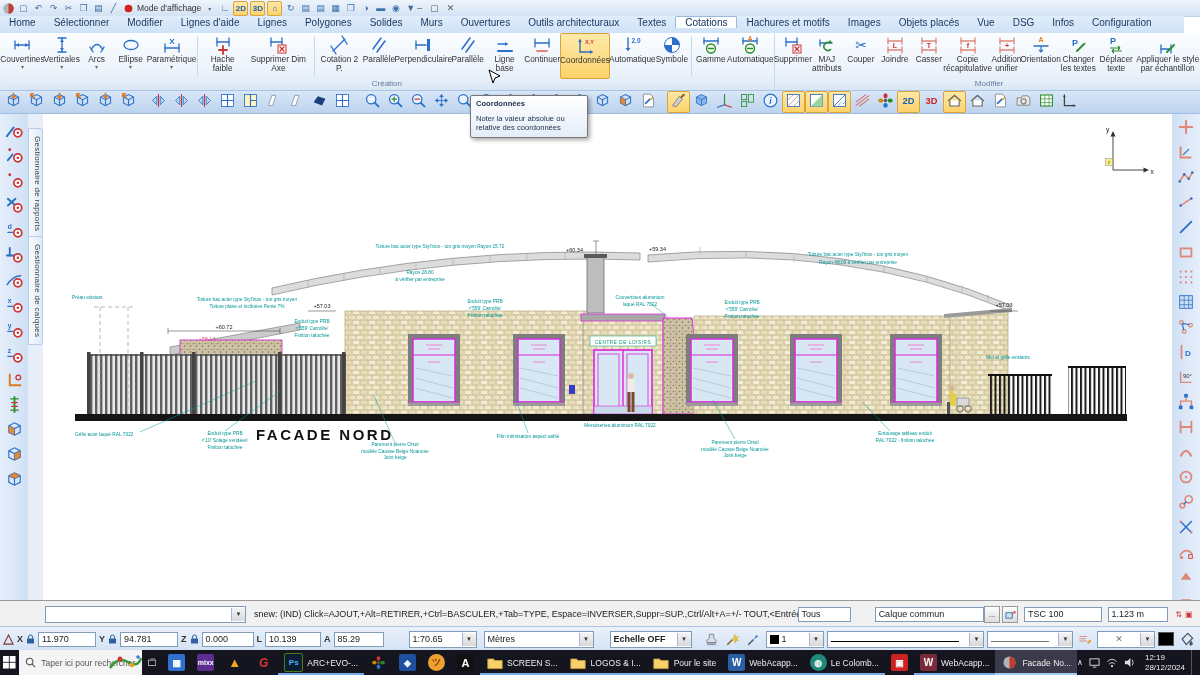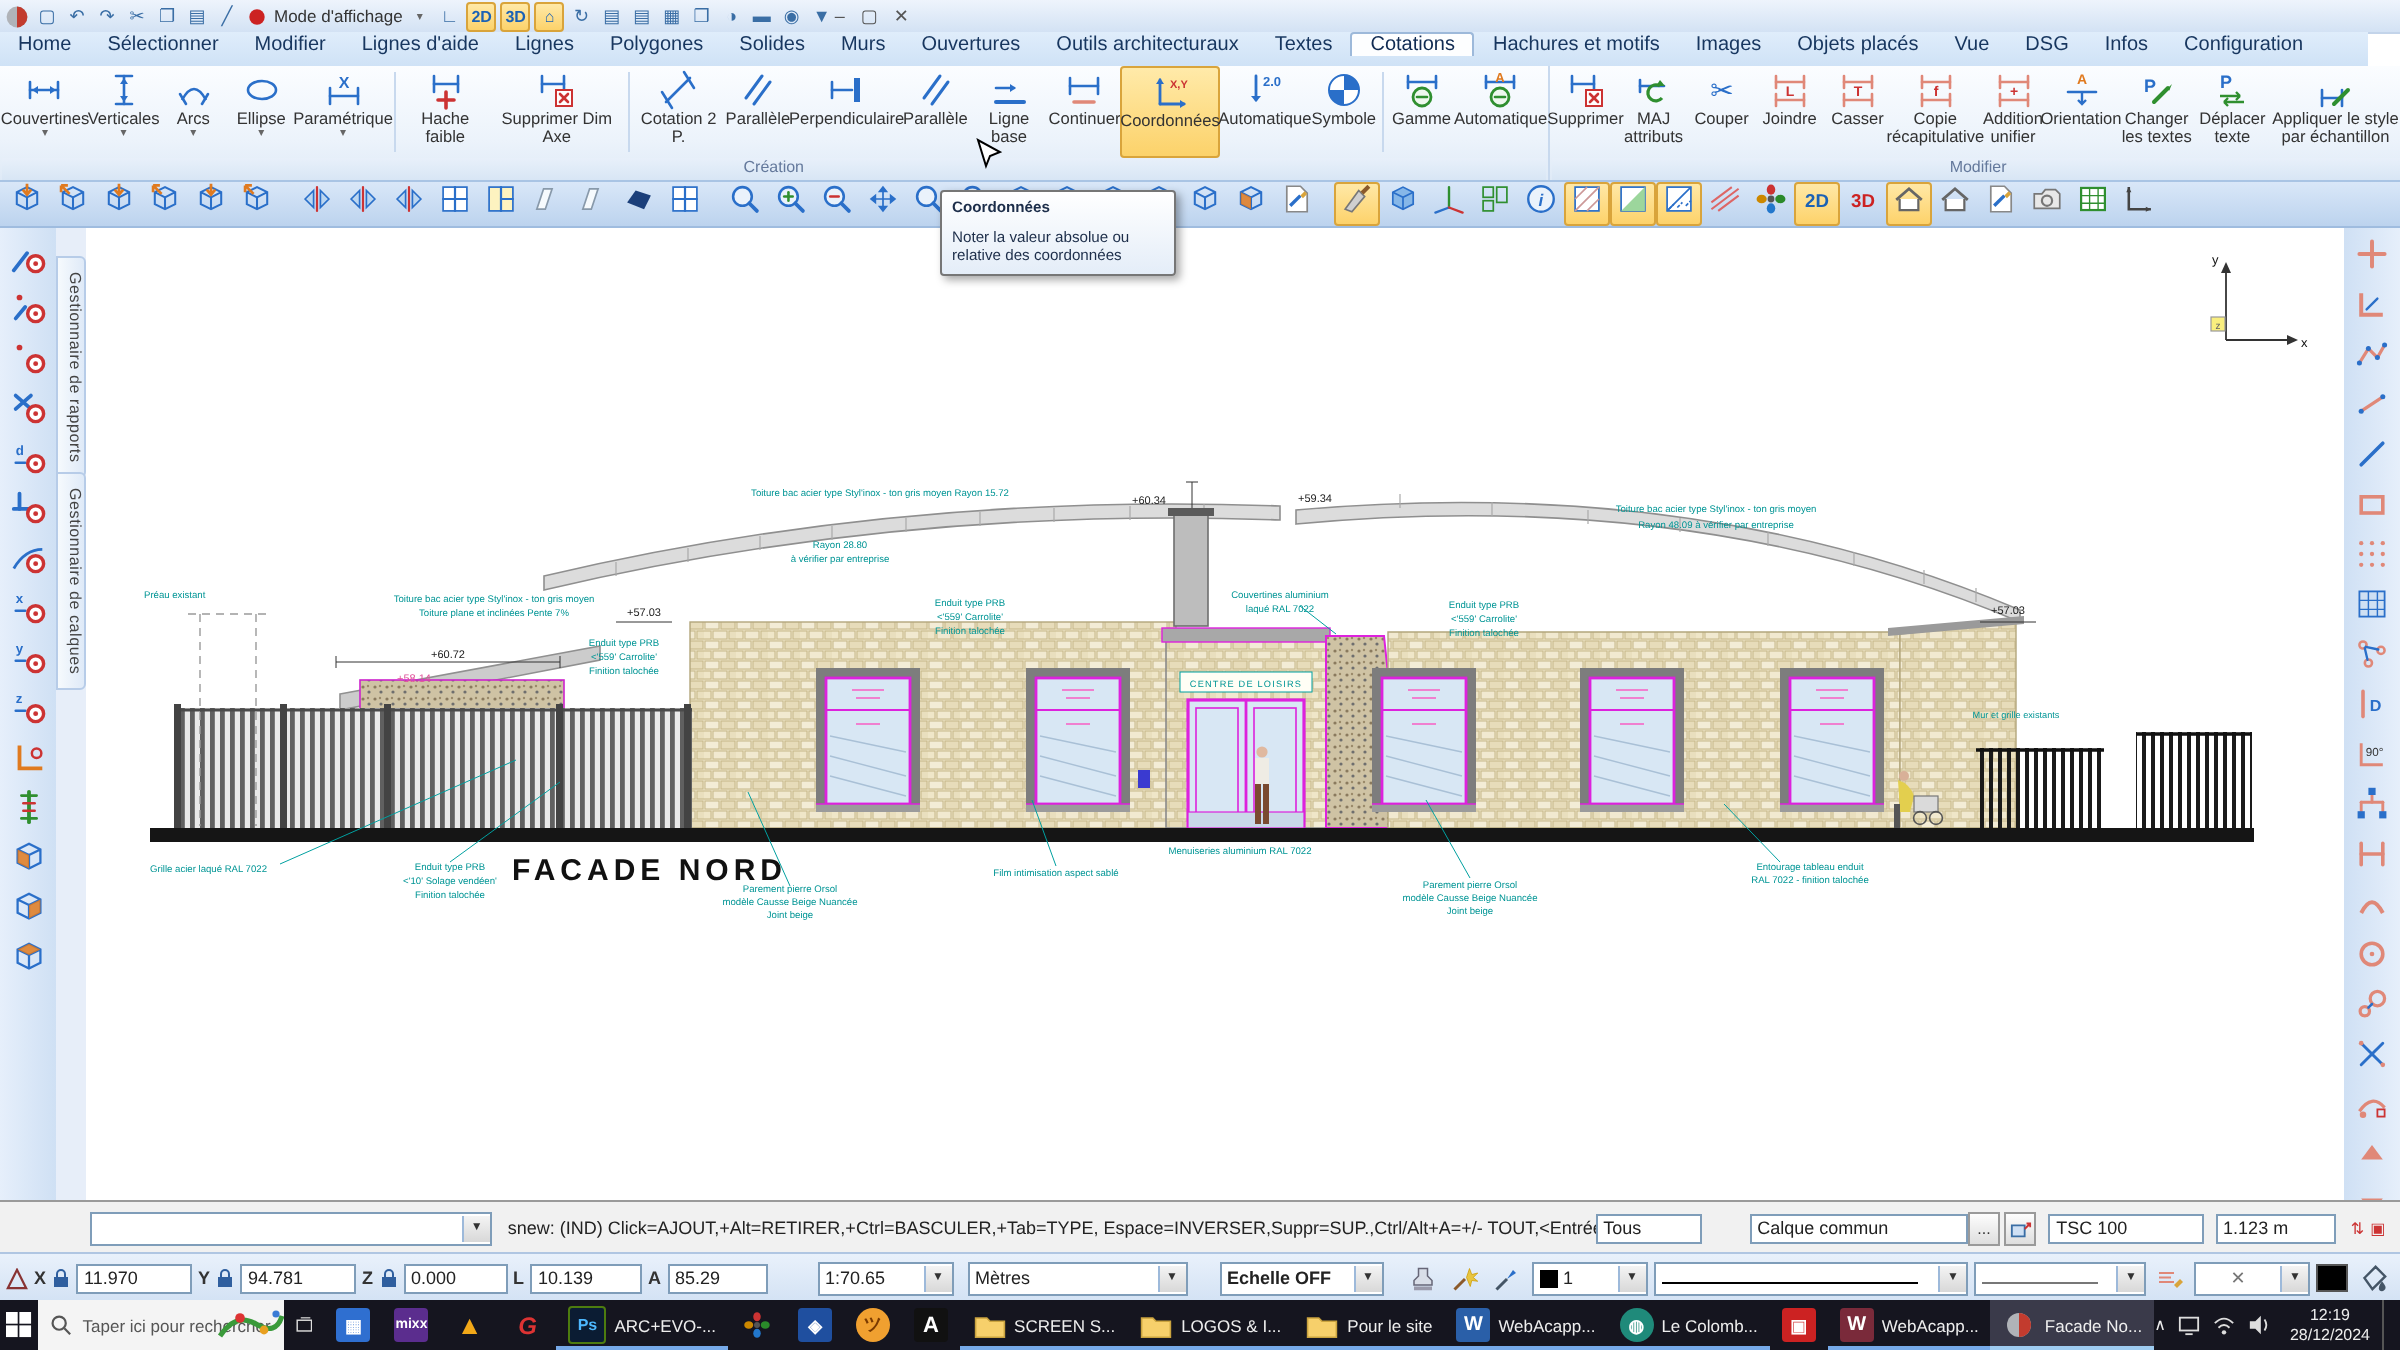--- a/index.html
+++ b/index.html
@@ -87,21 +87,21 @@
   .sicon{display:flex;align-items:center;justify-content:center;flex:none}
   
   .taskbar{position:absolute;left:0;right:0;bottom:0;height:25px;background:#15151f;
     display:flex;align-items:stretch;color:#eee;font-size:8.5px}
   .tstart{width:30px;display:flex;align-items:center;justify-content:center}
   .tsearch{width:172px;background:#f4f4f4;color:#555;display:flex;align-items:center;gap:5px;padding:0 6px;position:relative}
   .tapp{display:flex;align-items:center;gap:4px;padding:0 6px;max-width:78px;white-space:nowrap;overflow:hidden}
   .tapp.running{box-shadow:inset 0 -2px 0 #76a9e8}
   .tapp.active{background:#3a3a4a;box-shadow:inset 0 -2px 0 #9ecbf0}
   .tray{margin-left:auto;display:flex;align-items:center;gap:6px;padding-right:4px}
-  .clock{text-align:center;font-size:8px;line-height:1.15;padding-left:4px}
+  .clock{text-align:left;font-size:8px;line-height:1.15;padding-left:4px}
   .showdesk{width:4px;border-left:1px solid #555;height:100%}
   .ticon{width:17px;height:17px;display:flex;align-items:center;justify-content:center;border-radius:2px;font-weight:bold;flex:none}
 </style>
 </head>
 <body>
 
 <div class="titlebar">
   <div class="qat">
       <span class="qbtn">
         <svg width="13" height="13" viewBox="0 0 20 20">

